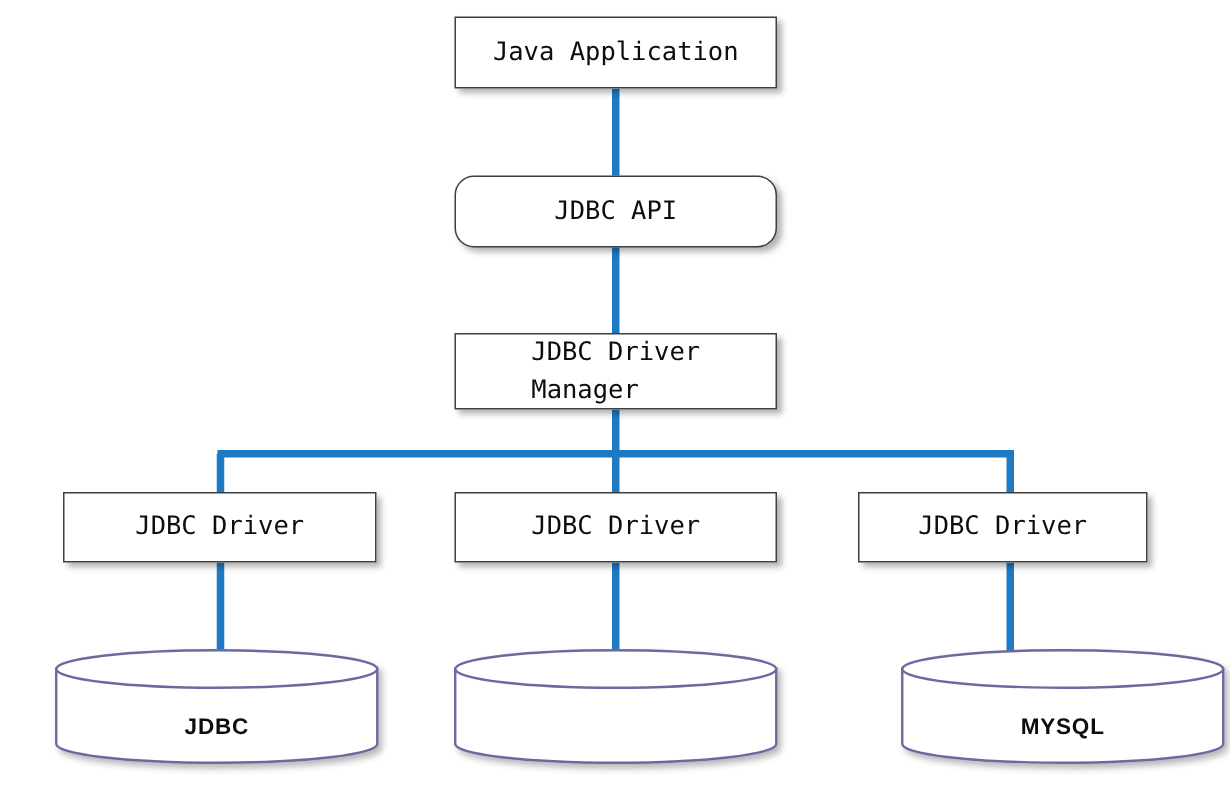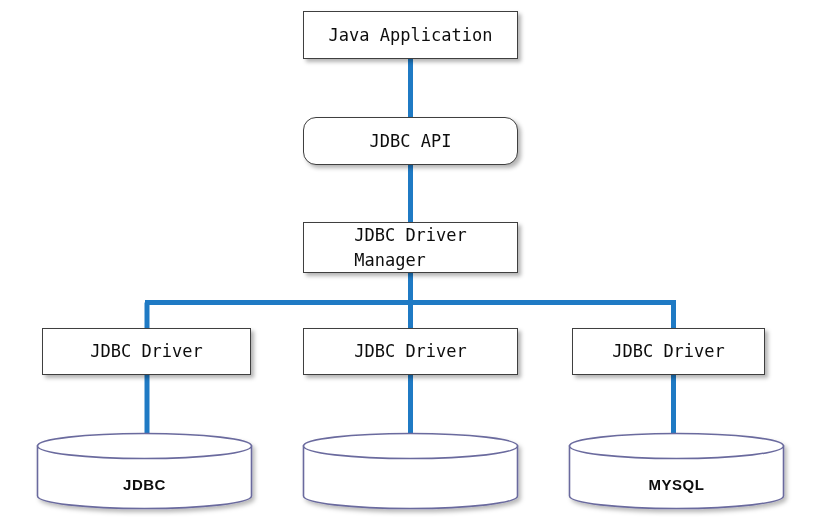--- a/index.html
+++ b/index.html
@@ -83,21 +83,21 @@
     text-align: center;
     font-family: "Liberation Sans", sans-serif;
     font-weight: bold;
     font-size: 15px;
     letter-spacing: 0.5px;
     color: #0d0d0d;
   }
 
   #db-odbc   { left: 36px;  top: 433px; }
   #db-oracle { left: 302px; top: 433px; }
-  #db-mysql  { left: 568px; top: 433px; }
+  #db-mysql  { left: 600px; top: 433px; }
 </style>
 </head>
 <body>
 
 <div id="diagram-canvas">
 
   <svg id="connector-layer" viewBox="0 0 820 527" xmlns="http://www.w3.org/2000/svg">
     <g stroke="#1f7ac4" stroke-width="5" fill="none" stroke-linecap="butt">
 
       <line x1="410.5" y1="59" x2="410.5" y2="117"></line>

